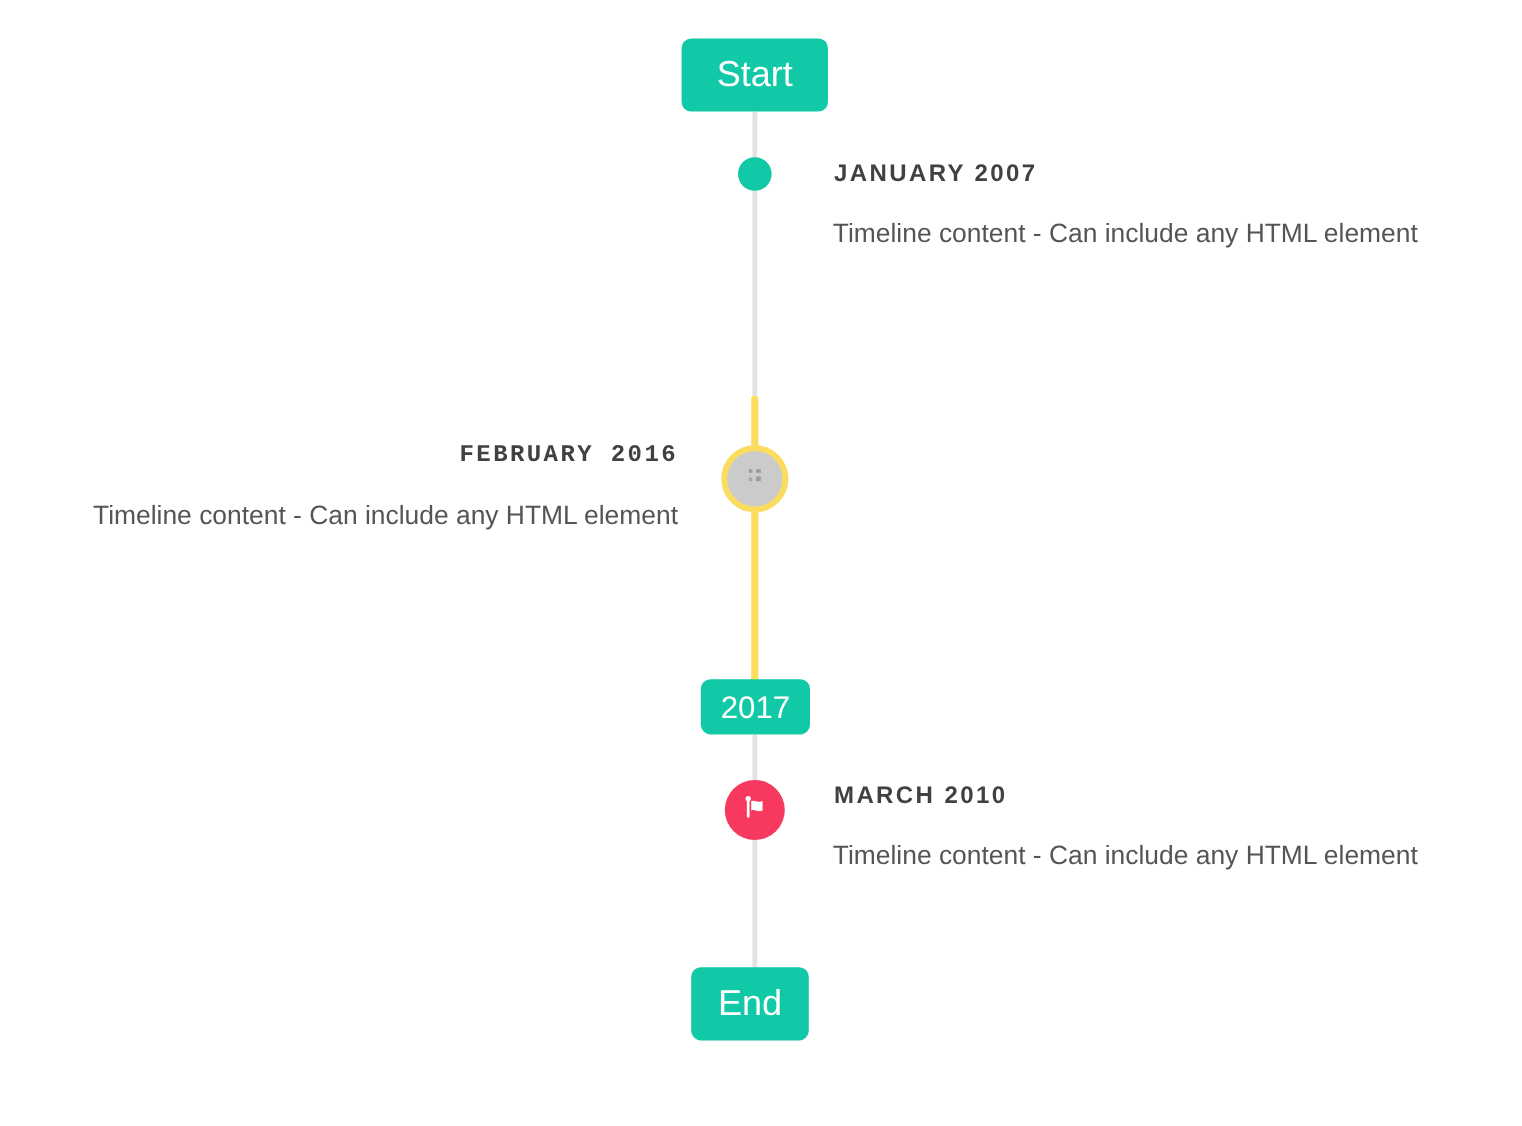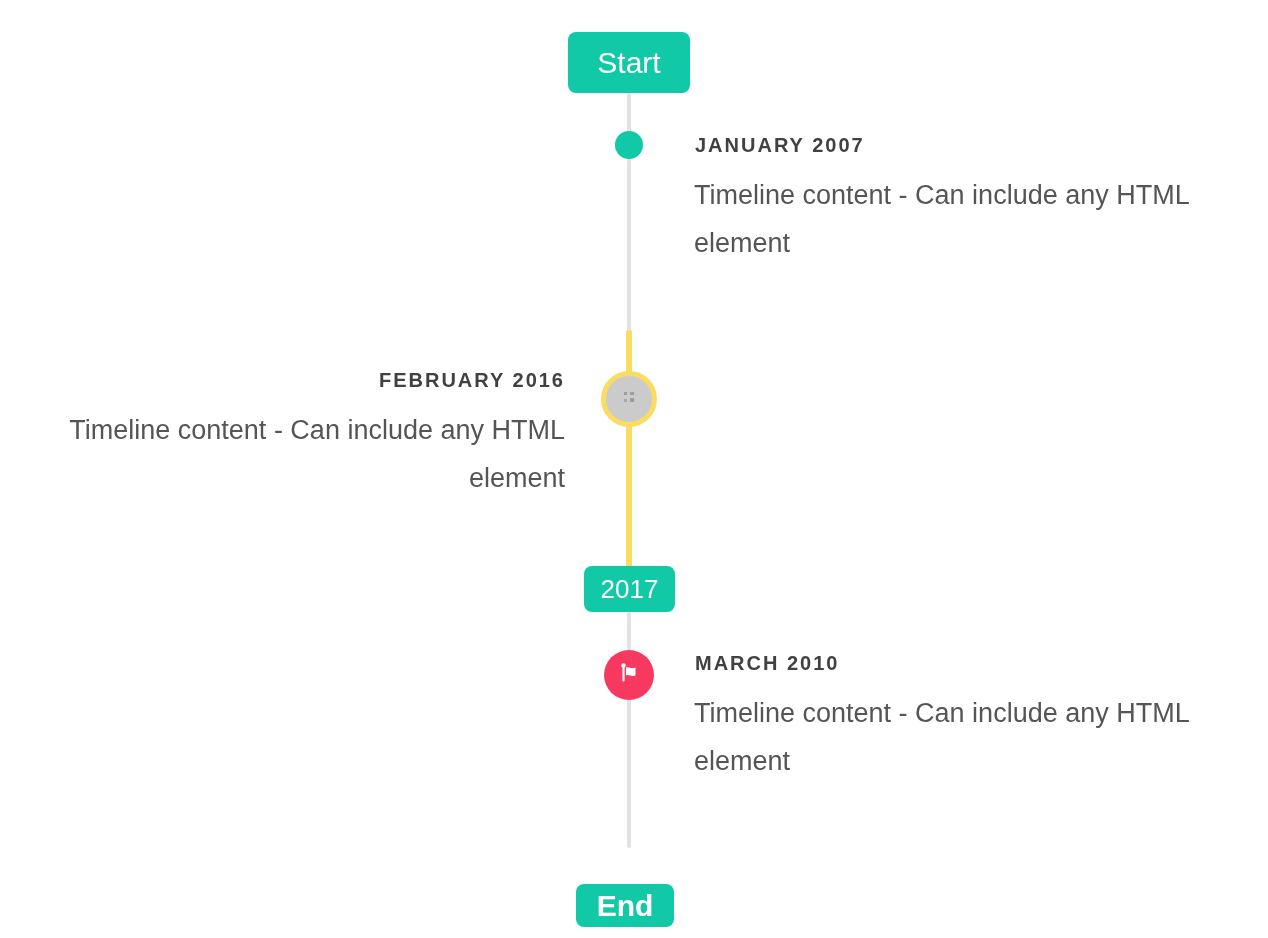--- a/index.html
+++ b/index.html
@@ -43,21 +43,21 @@
     border: none;
     border-radius: 8px;
     font-size: 30px;
     font-family: inherit;
     display: flex;
     align-items: center;
     justify-content: center;
     cursor: pointer;
   }
   .start-btn { left: 568px; top: 32px;  width: 122px; height: 61px; }
-  .end-btn   { left: 576px; top: 884px; width: 98px;  height: 43px; font-weight: bold; }
+  .end-btn   { left: 576px; top: 806px; width: 98px;  height: 61px; }
 
   
   .year-badge {
     position: absolute;
     left: 584px; top: 566px;
     width: 91px; height: 46px;
     background: var(--accent);
     color: #ffffff;
     border-radius: 8px;
     font-size: 26px;
@@ -102,29 +102,29 @@
     font-size: 20px;
     font-weight: 700;
     letter-spacing: 2px;
     color: var(--title-text);
     line-height: 24px;
     white-space: nowrap;
   }
   .event-content {
     position: absolute;
     width: 510px;
-    font-size: 27px;
+    font-size: 22px;
     line-height: 48px;
     color: var(--content-text);
   }
   .align-right { text-align: right; }
 
   .t-jan  { left: 695px; top: 133px; }
   .c-jan  { left: 694px; top: 171px; }
-  .t-feb  { left: 55px;  top: 368px; width: 510px; text-align: right; }
+  .t-feb  { left: 55px;  top: 368px; width: 510px; text-align: right; font-family: Liberation Mono, monospace; }
   .c-feb  { left: 55px;  top: 406px; }
   .t-mar  { left: 695px; top: 651px; }
   .c-mar  { left: 694px; top: 689px; }
 </style>
 </head>
 <body>
 
 <div class="canvas">
 
   <div class="line-seg gray seg-top"></div>

